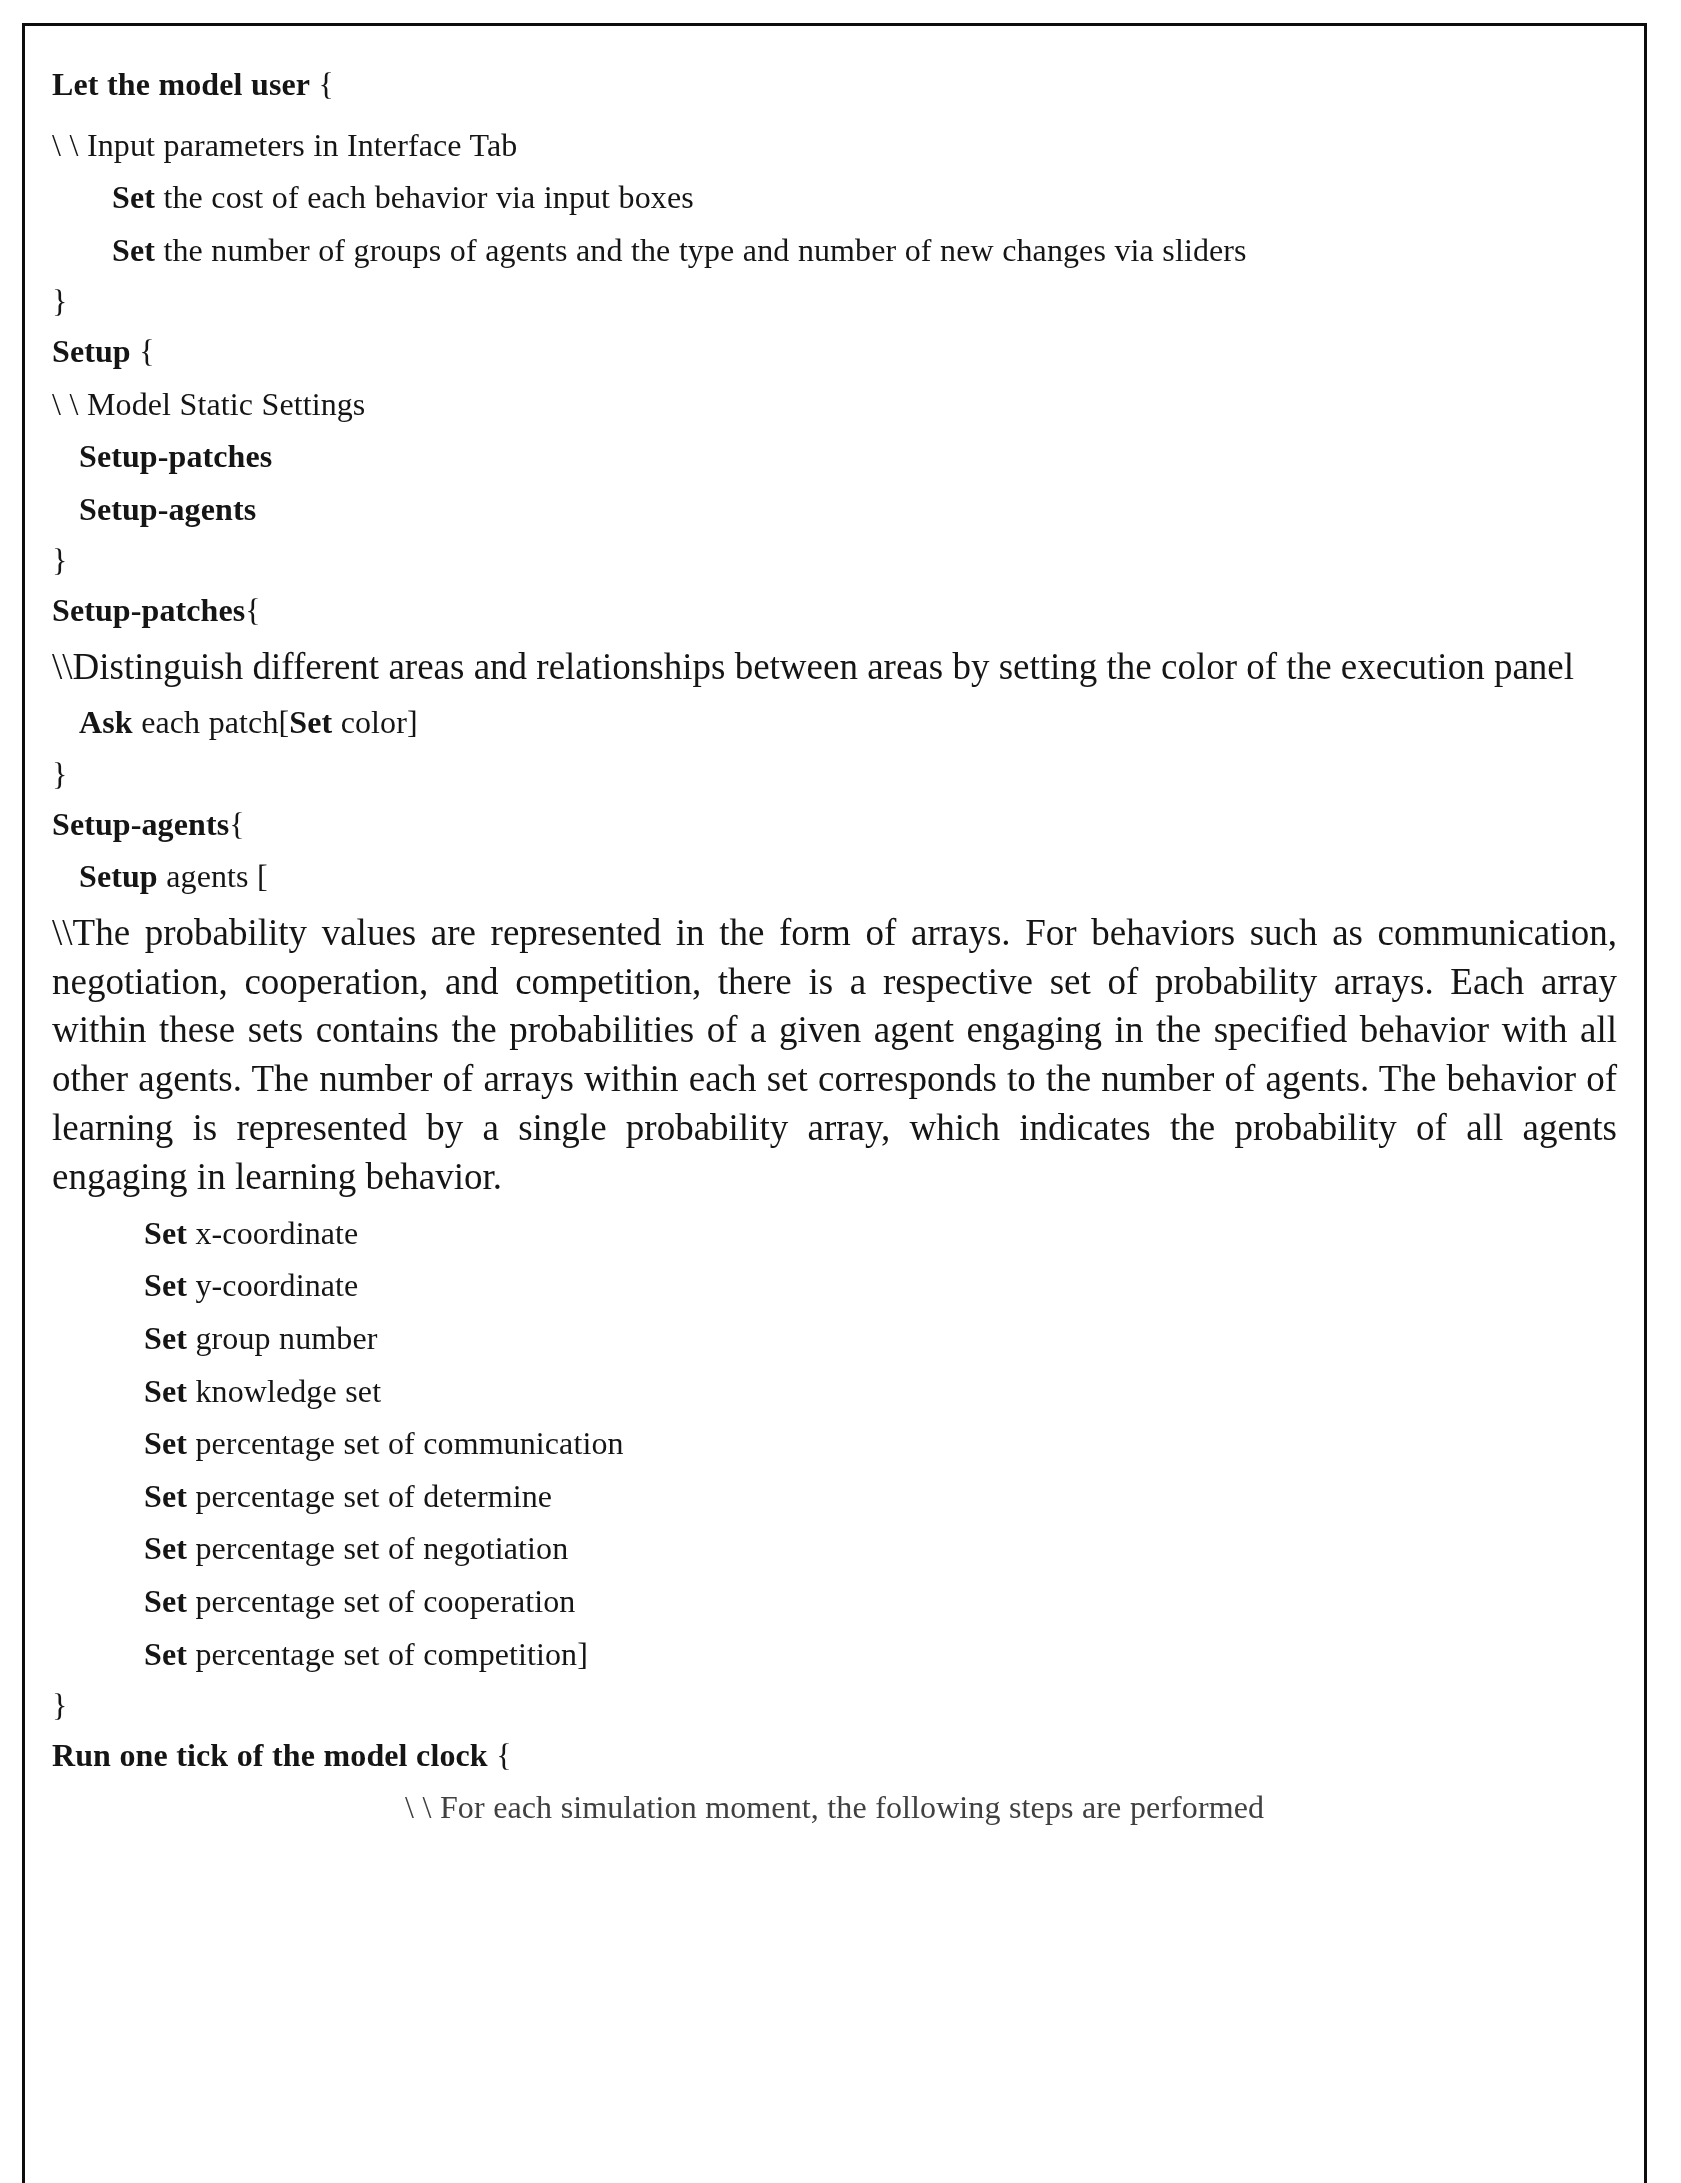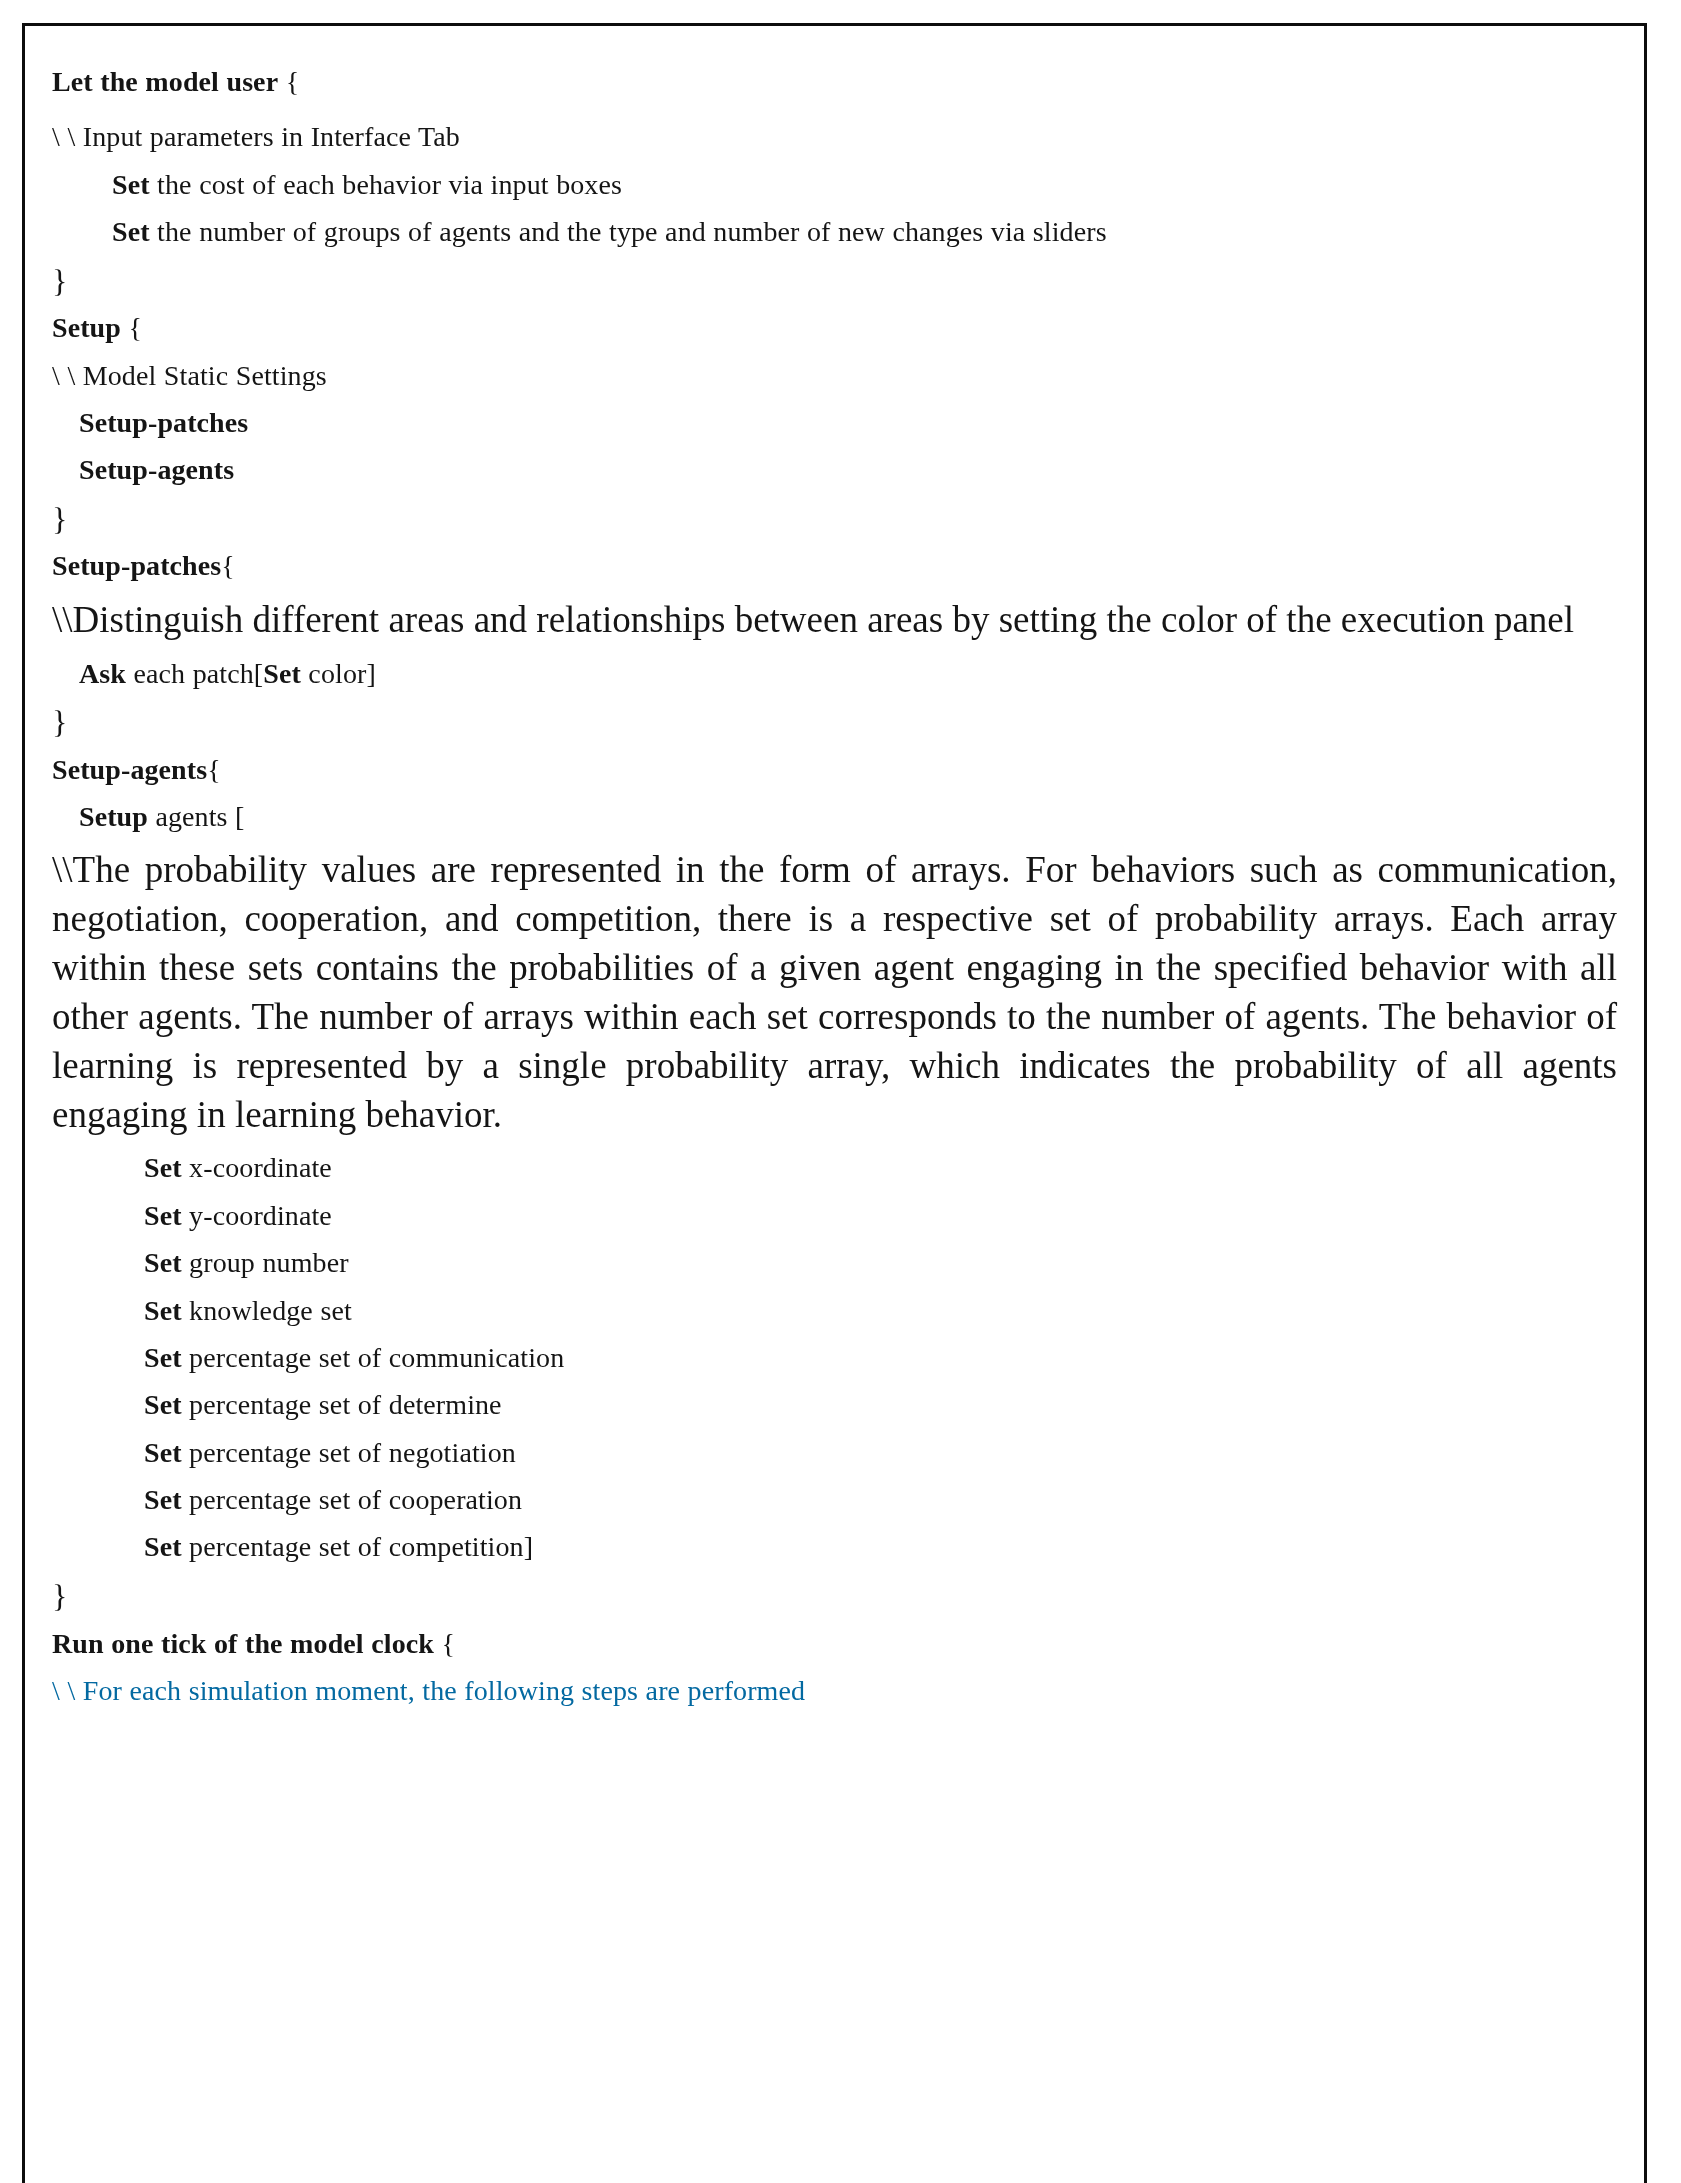--- a/index.html
+++ b/index.html
@@ -29,21 +29,21 @@
     height: 2310px;
     border: 3.1px solid #0d0d0d;
     background: #ffffff;
     box-sizing: border-box;
     padding: 38px 27px 0 27px;
   }
   .lines {
     display: block;
   }
   .ln {
-    font-size: 28px;
+    font-size: 32px;
     line-height: 1.30;
     color: #151515;
     letter-spacing: 0.1px;
     margin: 0 0 11px 0;
     white-space: pre-wrap;
     word-spacing: 0.4px;
   }
   
   .i0 { margin-left: 0px; }
   .i1 { margin-left: 27px; }
@@ -100,18 +100,18 @@
         <div class="ln i3" style="color: rgb(21, 21, 21);"><b>Set</b><span> y-coordinate</span></div>
         <div class="ln i3" style="color: rgb(21, 21, 21);"><b>Set</b><span> group number</span></div>
         <div class="ln i3" style="color: rgb(21, 21, 21);"><b>Set</b><span> knowledge set</span></div>
         <div class="ln i3" style="color: rgb(21, 21, 21);"><b>Set</b><span> percentage set of communication</span></div>
         <div class="ln i3" style="color: rgb(21, 21, 21);"><b>Set</b><span> percentage set of determine</span></div>
         <div class="ln i3" style="color: rgb(21, 21, 21);"><b>Set</b><span> percentage set of negotiation</span></div>
         <div class="ln i3" style="color: rgb(21, 21, 21);"><b>Set</b><span> percentage set of cooperation</span></div>
         <div class="ln i3" style="color: rgb(21, 21, 21);"><b>Set</b><span> percentage set of competition]</span></div>
         <div class="brace-line i0" style="color: rgb(21, 21, 21);"><span>}</span></div>
         <div class="ln i0" style="color: rgb(21, 21, 21);"><b>Run one tick of the model clock</b><span> {</span></div>
-        <div class="ln i0" style="color: #0369a1;"><span>\ \ For each simulation moment, the following steps are performed</span></div>
+        <div class="ln i0" style="color: #404040; text-align: center;"><span>\ \ For each simulation moment, the following steps are performed</span></div>
       </div>
   </div>
 
 </div>
 
 
 </body></html>

